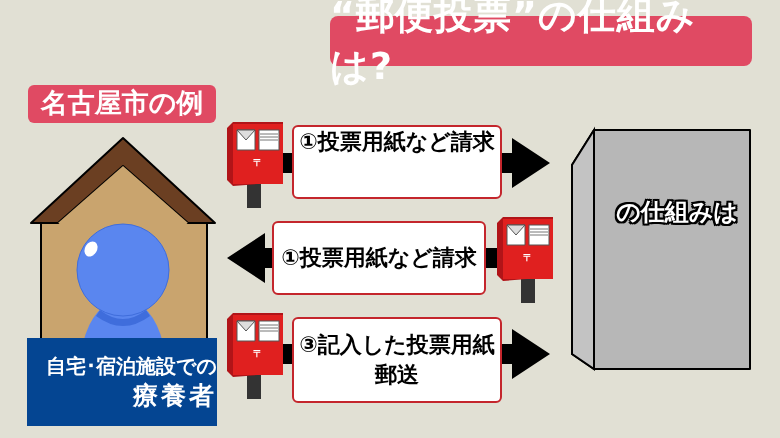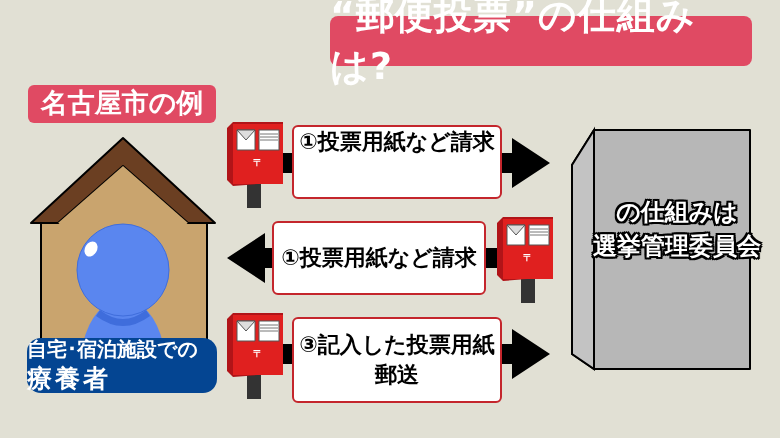--- a/index.html
+++ b/index.html
@@ -18,23 +18,23 @@
     letter-spacing: 1px;
   }
   .city-label {
     left: 28px; top: 85px; width: 188px; height: 38px;
     background: #e04a63; border-radius: 6px;
     color: #fff; font-weight: bold; font-size: 27px;
     display: flex; align-items: flex-start; justify-content: center;
   }
   .house { left: 28px; top: 128px; }
   .person-label {
-    left: 27px; top: 338px; width: 190px; height: 55px;
-    background: #044592; border-radius: 14px;
-    color: #fff; font-weight: bold; text-align: left;
+    left: 27px; top: 338px; width: 190px; height: 88px;
+    background: #044592; border-radius: 0;
+    color: #fff; font-weight: bold; text-align: right;
     display: flex; flex-direction: column; justify-content: center;
   }
   .person-label .l1 { font-size: 20px; line-height: 27px; }
   .person-label .l2 { font-size: 25px; line-height: 32px; letter-spacing: 3px; }
   .committee-box { left: 560px; top: 125px; }
   .committee-text {
     left: 582px; top: 195px; width: 190px;
     color: #fff; font-weight: bold; text-align: center;
     font-size: 24px; line-height: 34px;
     text-shadow: -2px -2px 0 #000, 2px -2px 0 #000, -2px 2px 0 #000, 2px 2px 0 #000,
@@ -84,21 +84,20 @@
   <div class="l2">療養者</div>
 </div>
 
 <svg class="abs committee-box" width="200" height="250" viewBox="0 0 200 250">
   <polygon points="34,5 190,5 190,244 34,244 12,229 12,40" fill="#b7b7b7" stroke="#000" stroke-width="2" stroke-linejoin="round"></polygon>
   <line x1="34" y1="5" x2="34" y2="244" stroke="#000" stroke-width="2"></line>
   <polygon points="34,5 12,40 12,229 34,244" fill="#c3c3c3" stroke="#000" stroke-width="2"></polygon>
 </svg>
 <div class="abs committee-text">
   <div>の仕組みは</div>
-  <div>選挙管理委員会</div>
 </div>
 
 <svg class="abs arrow" style="left:262px; top:134px;" width="290" height="58" viewBox="0 0 290 58">
   <polygon points="0,19 250,19 250,4 288,29 250,54 250,39 0,39" fill="#000"></polygon>
 </svg>
 
 <svg class="abs arrow" style="left:225px; top:229px;" width="300" height="58" viewBox="0 0 300 58">
   <polygon points="300,19 40,19 40,4 2,29 40,54 40,39 300,39" fill="#000"></polygon>
 </svg>
 

